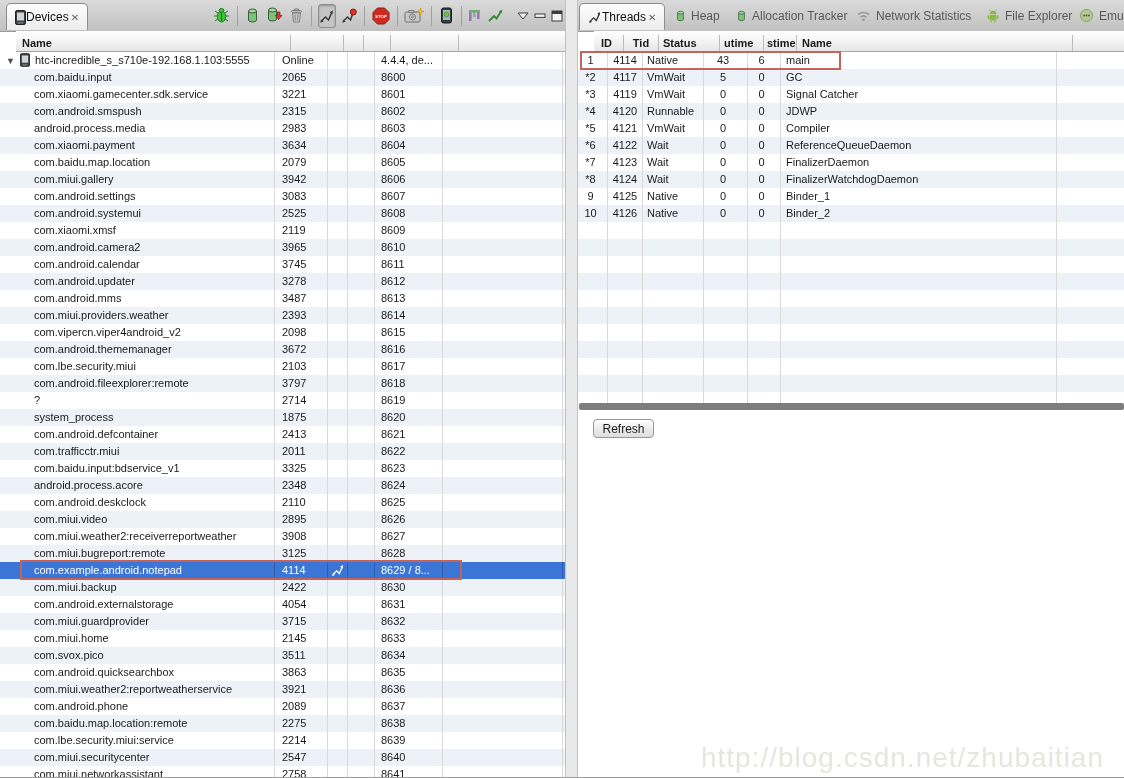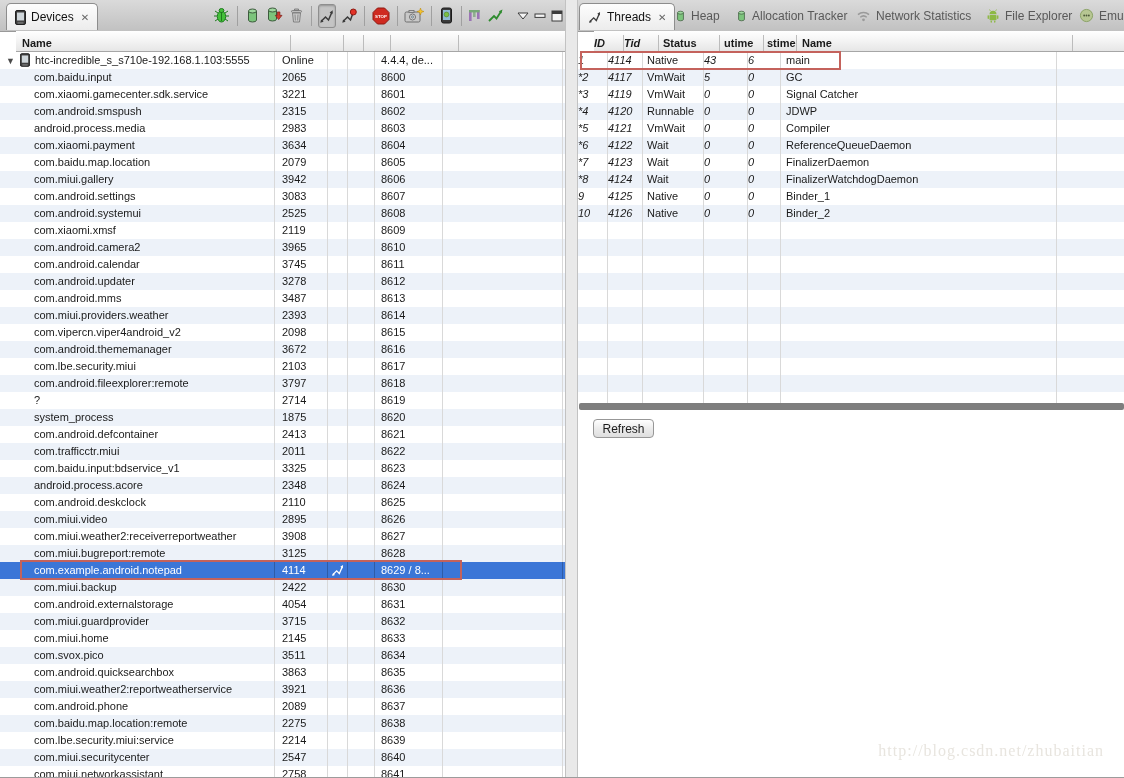--- a/index.html
+++ b/index.html
@@ -7,21 +7,21 @@
        font-family:"Liberation Sans","DejaVu Sans",sans-serif;font-size:11px;color:#1a1a1a;
        background:#fff;border-bottom:1px solid #9c9c9c;box-sizing:border-box;}
   
   .pane{position:absolute;top:0;bottom:0;overflow:hidden;}
   #left-pane{left:0;width:565px;border-right:1px solid #c2c2c2;}
   #splitter{position:absolute;top:0;bottom:0;left:566px;width:11px;background:#e9e9e9;border-right:1px solid #c2c2c2;}
   #right-pane{left:578px;width:546px;}
   
   .tabbar{position:absolute;top:0;left:0;right:0;height:31px;
           background:linear-gradient(#dadada,#c1c1c1);border-bottom:1px solid #999;}
-  .tab{position:absolute;top:3px;height:27px;display:flex;align-items:center;gap:5px;padding:0 8px;
+  .tab{position:absolute;top:3px;height:27px;display:flex;align-items:center;padding:0 8px;
        border:1px solid #8d8d8d;border-bottom:none;border-radius:5px 5px 0 0;
        background:linear-gradient(#fdfdfd,#ececec);font-size:12px;color:#111;z-index:2;box-sizing:border-box;}
   .itab{position:absolute;top:0;height:31px;display:flex;align-items:center;gap:5px;
         font-size:12px;color:#595959;cursor:default;justify-content:space-between;}
   .tab-close{font-size:10px;color:#666;font-weight:bold;padding-left:2px;cursor:pointer;}
   
   #toolbar{position:absolute;top:0;left:213px;right:2px;height:31px;display:flex;align-items:center;gap:5px;}
   .tbtn{width:20px;height:22px;display:flex;align-items:center;justify-content:center;border-radius:3px;}
   .tbtn.pressed{background:#c4c4c4;border:1px solid #8e8e8e;box-shadow:inset 0 1px 2px rgba(0,0,0,.25);}
   .tsep{width:1px;height:20px;background:#a0a0a0;margin:0 2px;}
@@ -32,42 +32,42 @@
          padding-top:2px;box-sizing:border-box;white-space:nowrap;overflow:hidden;}
   
   .rows{position:absolute;left:0;right:0;overflow:hidden;}
   #dev-rows{top:52px;bottom:0;}
   #thr-rows{top:52px;height:351px;}
   .row{position:relative;height:17px;line-height:17px;white-space:nowrap;}
   .row.stripe{background:#edf2f9;}
   .row.sel{background:#3b76d7;color:#fff;}
   .cell{position:absolute;top:0;bottom:0;border-right:1px solid #d9d9d9;box-sizing:border-box;overflow:hidden;}
   .row.sel .cell{border-right-color:rgba(0,0,0,.22);}
-  .num{text-align:left;font-style:italic;}
+  .num{text-align:center;}
   
   .c-name{left:0;width:275px;}  .c-pid{left:275px;width:53px;padding-left:7px;}
   .c-dbg{left:328px;width:20px;} .c-c4{left:348px;width:27px;}
   .c-port{left:375px;width:68px;padding-left:6px;} .c-c6{left:443px;width:120px;}
   .p-name{padding-left:34px;}
   .dev-tri{display:inline-block;width:14px;padding-left:6px;color:#4a4a4a;font-size:9px;}
   .dev-ic{display:inline-block;vertical-align:-3px;margin-right:5px;}
   
   .t-id{left:0;width:30px;padding-right:4px;}   .t-tid{left:30px;width:35px;}
   .t-status{left:65px;width:61px;padding-left:4px;} .t-utime{left:126px;width:44px;padding-right:5px;}
   .t-stime{left:170px;width:33px;padding-right:5px;} .t-name{left:203px;width:276px;padding-left:5px;}
   .t-rest{left:479px;width:67px;border-right:none;}
   
   .ann{position:absolute;border:2px solid #c4625c;z-index:5;pointer-events:none;}
   
   #hscroll{position:absolute;left:1px;right:0;top:403px;height:7px;background:#7e7e7e;border-radius:2px;}
   #refresh-btn{position:absolute;left:15px;top:419px;width:61px;height:19px;
                background:linear-gradient(#ffffff,#ececec 50%,#dedede);border:1px solid #979797;border-radius:4px;
                font-family:"Liberation Sans",sans-serif;font-size:12px;color:#1c1c1c;line-height:16px;text-align:center;}
-  #watermark{position:absolute;right:20px;top:742px;font-family:Liberation Serif, serif;
-             font-size:16px;letter-spacing:1px;color:#e8e5df;white-space:nowrap;}
+  #watermark{position:absolute;right:20px;top:742px;font-family:Liberation Sans, sans-serif;
+             font-size:28px;letter-spacing:1px;color:#e8e5df;white-space:nowrap;}
   svg{display:block;}
 </style>
 </head>
 <body>
 
 <div id="app">
 
   <div class="pane" id="left-pane">
     <div class="tabbar">
       <div class="tab" style="left:6px;">

